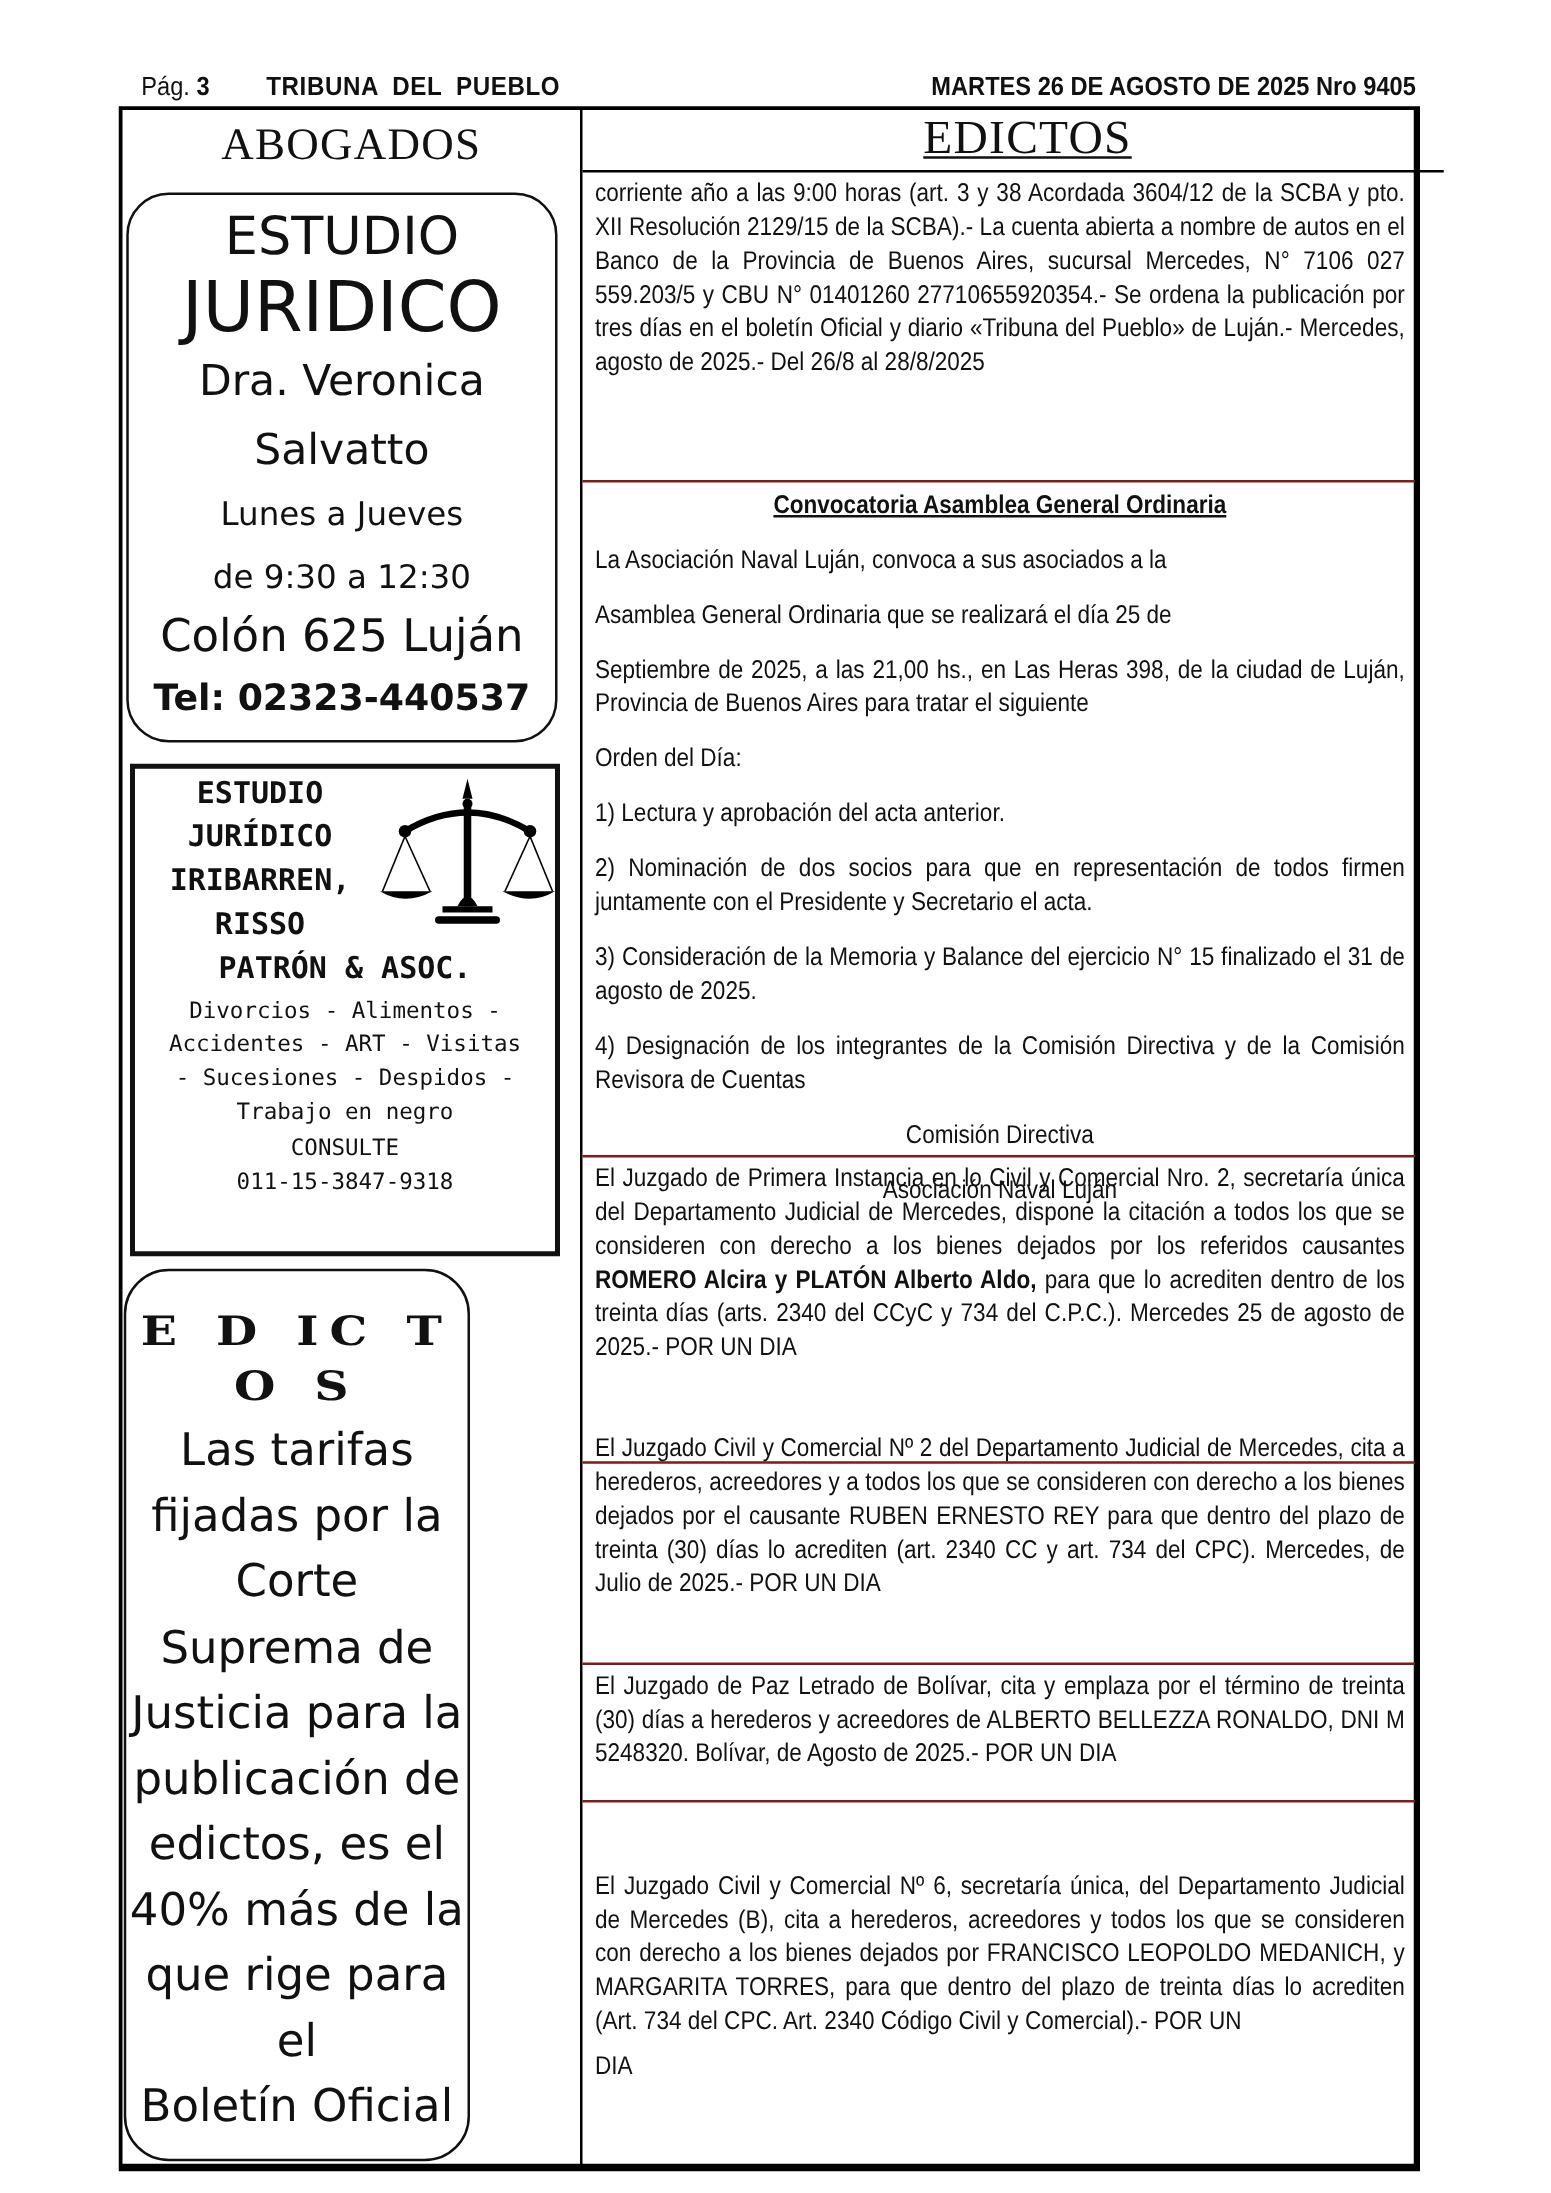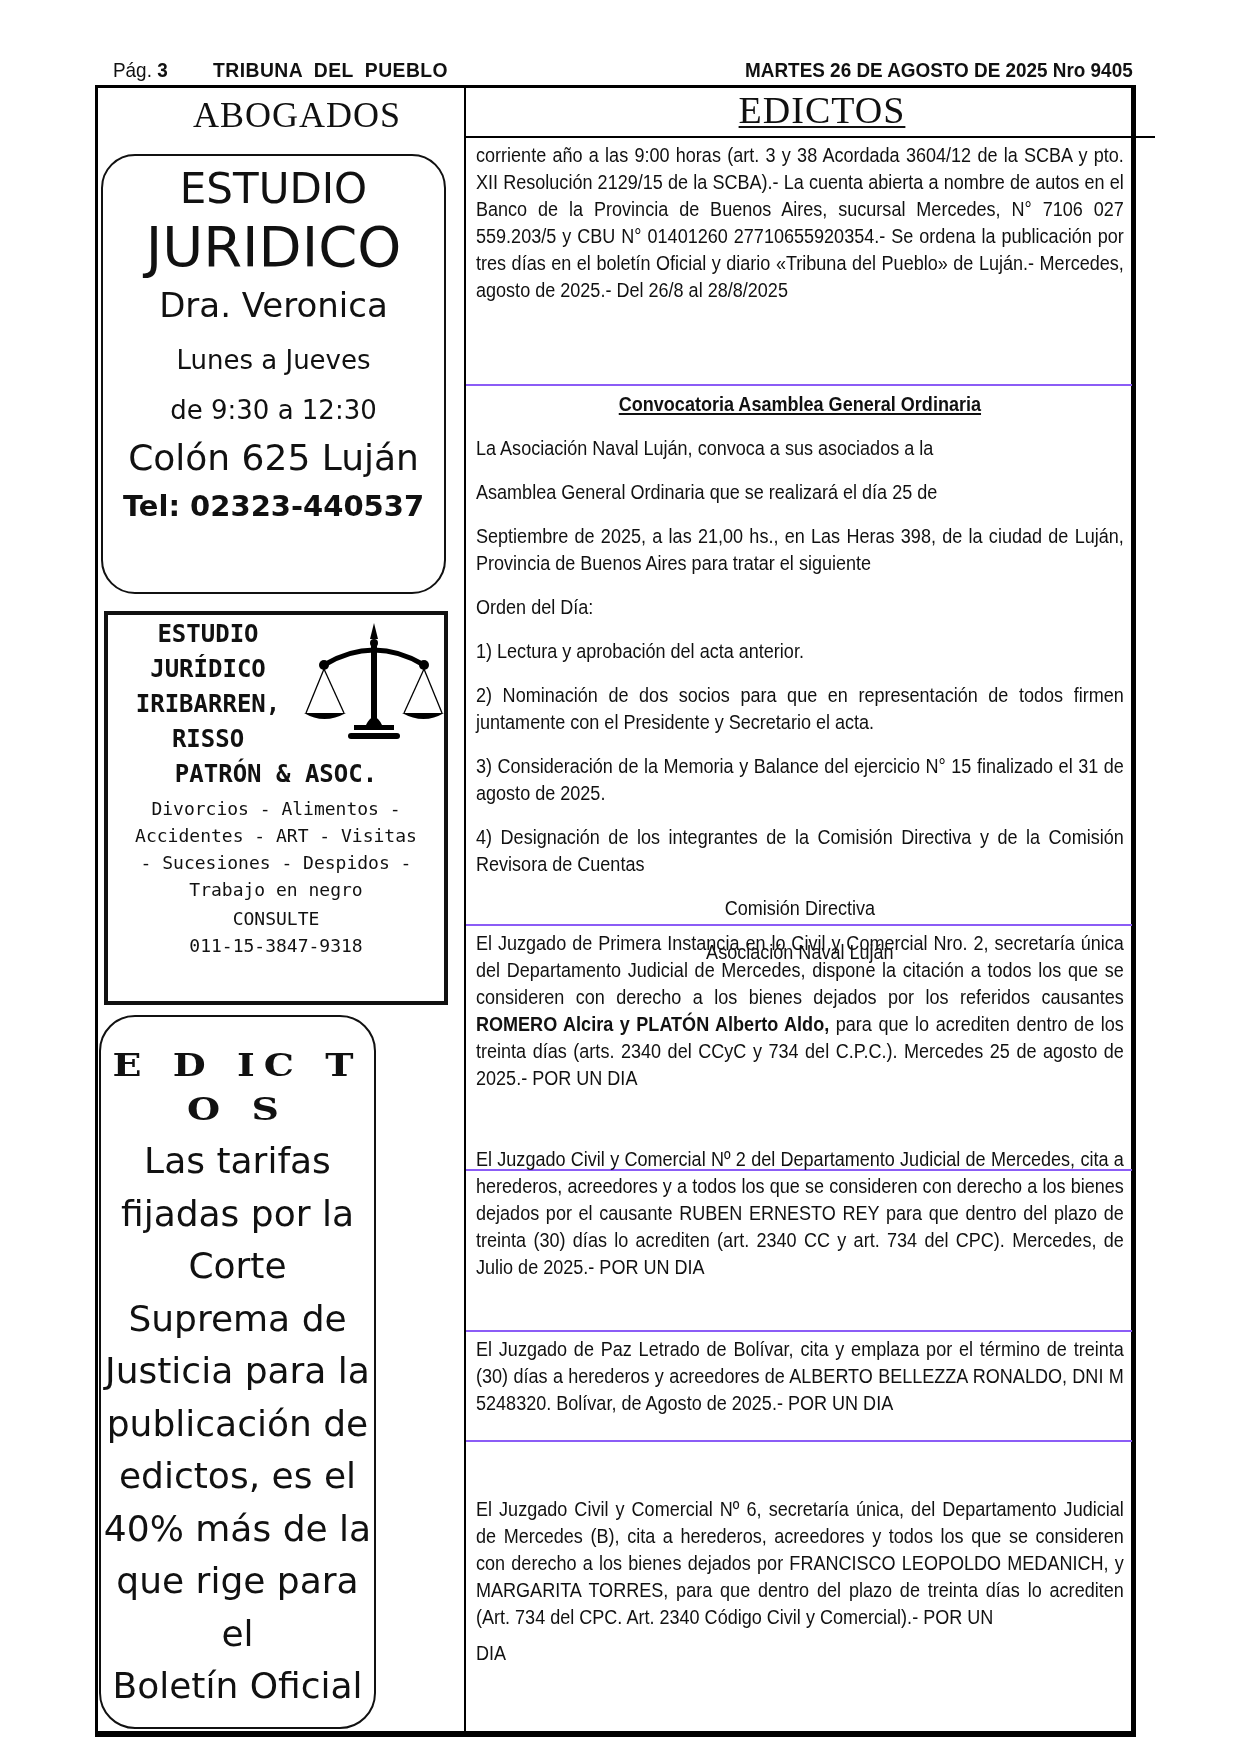--- a/index.html
+++ b/index.html
@@ -7,21 +7,21 @@
   .header { position: absolute; left: 113px; top: 58px; width: 1020px; height: 28px; font-family: "Liberation Sans", sans-serif; }
   .header .pag { position: absolute; left: 0; top: 0; font-size: 21px; transform: scaleX(0.9); transform-origin: left; }
   .header .pag b { font-weight: bold; }
   .header .paper { position: absolute; left: 100px; top: 0; font-size: 21px; font-weight: bold; letter-spacing: 0.5px; transform: scaleX(0.92); transform-origin: left; word-spacing: 6px; }
   .header .date { position: absolute; right: 0; top: 0; font-size: 21px; font-weight: bold; transform: scaleX(0.9); transform-origin: right; white-space: nowrap; }
 
   .frame { position: absolute; left: 95px; top: 85px; width: 1041px; height: 1652px; border: 3px solid #000; border-bottom-width: 6px; border-right-width: 5px; box-sizing: border-box; }
   .col-divider { position: absolute; left: 464px; top: 86px; width: 2px; height: 1647px; background: #000; }
 
   .left { position: absolute; left: 98px; top: 88px; width: 366px; }
-  .abogados { position: absolute; left: 16px; top: 6px; width: 366px; text-align: center; font-family: "Liberation Serif", serif; font-size: 36px; letter-spacing: 1px; }
+  .abogados { position: absolute; left: 0; top: 6px; width: 366px; text-align: center; font-family: "Liberation Serif", serif; font-size: 36px; letter-spacing: 1px; }
   .card1 { position: absolute; left: 3px; top: 66px; width: 345px; height: 440px; border: 2px solid #111; border-radius: 34px; box-sizing: border-box; text-align: center; font-family: "DejaVu Sans", sans-serif; }
   .card1 .l1 { font-size: 42px; line-height: 58px; margin-top: 4px; }
   .card1 .l2 { font-size: 56px; line-height: 58px; }
   .card1 .l3 { font-size: 34px; line-height: 58px; }
   .card1 .l4 { font-size: 34px; line-height: 52px; }
   .card1 .l5 { font-size: 26px; line-height: 52px; }
   .card1 .l6 { font-size: 26px; line-height: 48px; }
   .card1 .l7 { font-size: 36px; line-height: 48px; }
   .card1 .l8 { font-size: 29px; line-height: 48px; font-weight: bold; white-space: nowrap; }
 
@@ -33,21 +33,21 @@
   .card2 .services { position: absolute; left: 0; top: 180px; width: 336px; text-align: center; font-size: 18px; line-height: 27px; }
   .card2 .consulte { position: absolute; left: 0; top: 290px; width: 336px; text-align: center; font-size: 18px; line-height: 27px; }
 
   .card3 { position: absolute; left: 1px; top: 927px; width: 277px; height: 714px; border: 2px solid #111; border-radius: 36px; box-sizing: border-box; text-align: center; font-family: "DejaVu Sans", sans-serif; }
   .card3 .title { font-family: "DejaVu Serif", serif; font-weight: 900; font-size: 38px; letter-spacing: 9px; margin-top: 18px; line-height: 52px; transform: scaleY(0.85); }
   .card3 .body { font-size: 36px; line-height: 52.5px; margin-top: -4px; }
 
   .right { position: absolute; left: 466px; top: 88px; width: 666px; }
   .edictos-h { position: absolute; left: 0; top: 0; width: 666px; height: 48px; text-align: center; font-family: "Liberation Serif", serif; font-size: 38px; border-bottom: 2px solid #000; padding-left: 23px; }
   .edictos-h span { text-decoration: underline; text-decoration-thickness: 2px; text-underline-offset: 3px; letter-spacing: 1px; }
-  .block { position: absolute; left: 0; width: 666px; box-sizing: border-box; border-bottom: 2px solid #8b5cf6; padding: 0 8px 0 10px; font-family: "Liberation Sans", sans-serif; font-size: 20.5px; line-height: 27px; text-align: justify; }
+  .block { position: absolute; left: 0; width: 666px; box-sizing: border-box; border-bottom: 2px solid #7f1d1d; padding: 0 8px 0 10px; font-family: "Liberation Sans", sans-serif; font-size: 20.5px; line-height: 27px; text-align: justify; }
   .block p { margin: 0; }
   .cond { transform: scaleX(0.88); transform-origin: left top; width: 113.6%; }
   .b1 { top: 50px; height: 248px; padding-top: 3px; }
   .b2 { top: 298px; height: 540px; }
   .b2 .t { text-align: center; font-weight: bold; text-decoration: underline; margin-top: 4px; }
   .b2 p.gap { margin-top: 17px; }
   .b2 .c { text-align: center; }
   .b3 { top: 838px; height: 245px; padding-top: 3px; }
   .b4 { top: 1057px; height: 187px; padding-top: 0; }
   .b5 { top: 1244px; height: 110px; padding-top: 3px; }
@@ -66,20 +66,21 @@
 <div class="frame"></div>
 <div class="col-divider"></div>
 
 <div class="left">
   <div class="abogados">ABOGADOS</div>
 
   <div class="card1">
     <div class="l1">ESTUDIO</div>
     <div class="l2">JURIDICO</div>
     <div class="l3">Dra. Veronica</div>
+    <div class="l4">Salvatto</div>
     <div class="l5">Lunes a Jueves</div>
     <div class="l6">de 9:30 a 12:30</div>
     <div class="l7">Colón 625 Luján</div>
     <div class="l8">Tel: 02323-440537</div>
   </div>
 
   <div class="card2">
     <div class="firm">
       <span class="sub">ESTUDIO</span>
       <span class="sub">JURÍDICO</span>

